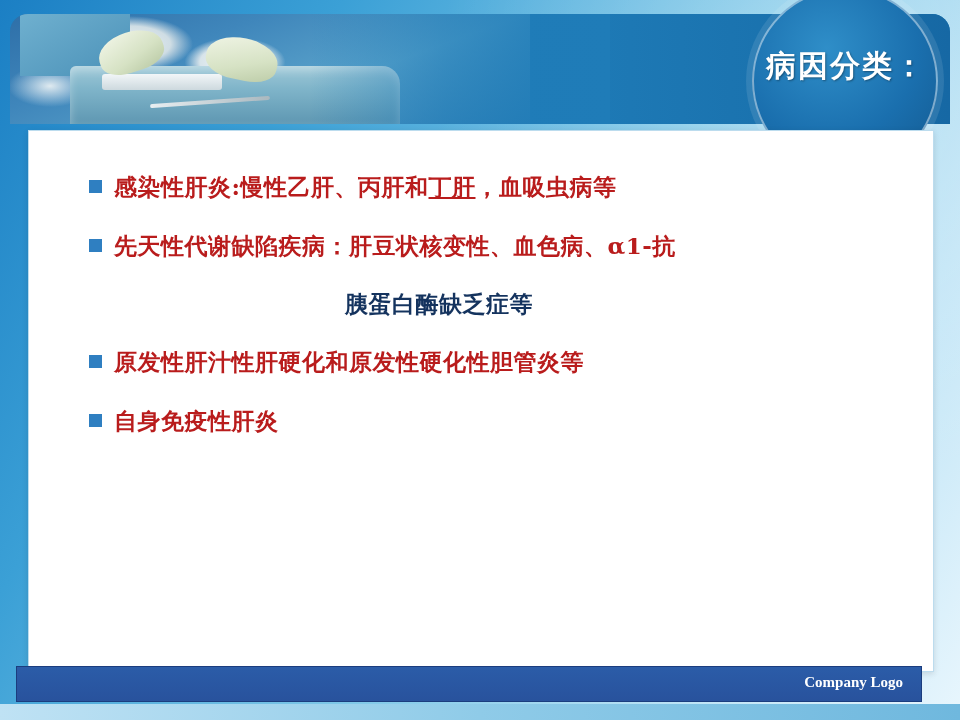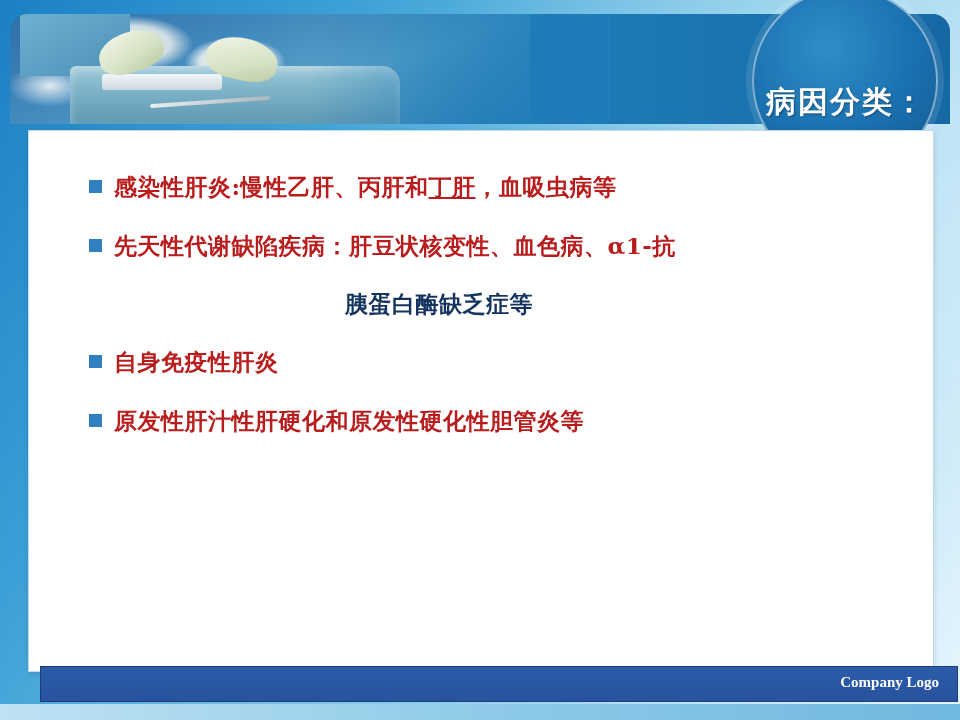--- a/index.html
+++ b/index.html
@@ -128,21 +128,20 @@
     right: 34px;
     top: 46px;
     width: 160px;
     text-align: center;
     color: #ffffff;
     font-family: "DejaVu Serif", "Liberation Serif", serif;
     font-weight: bold;
     font-size: 30px;
     letter-spacing: 2px;
     text-shadow: 1px 1px 2px rgba(0,0,0,0.35);
-    margin-top: 36px;
   }
   
   .content-card {
     position: absolute;
     left: 28px;
     top: 130px;
     width: 904px;
     height: 540px;
     background: #ffffff;
     border: 1px solid #bcdcee;
@@ -183,27 +182,26 @@
     font-weight: bold;
     color: #14335e;
     text-align: center;
     margin: 6px 0 26px 0;
     padding-right: 120px;
     letter-spacing: 0.5px;
   }
   
   .footer-bar {
     position: absolute;
-    left: 40px;
+    left: 16px;
     bottom: 18px;
     width: 904px;
     height: 34px;
     background: linear-gradient(180deg, #2b5ca8 0%, #21479033 100%), #2a55a0;
     border: 1px solid #1b3d7e;
-    padding-left: 12px;
   }
   .footer-logo {
     position: absolute;
     right: 18px;
     top: 7px;
     color: #ffffff;
     font-size: 15px;
     font-weight: bold;
     font-family: "Liberation Serif", serif;
   }
@@ -246,26 +244,26 @@
 
       <div class="bullet-row">
         <span class="bullet-mark"></span>
         <span class="bullet-text">先天性代谢缺陷疾病：肝豆状核变性、血色病、α1-抗</span>
       </div>
       <div class="bullet-sub">胰蛋白酶缺乏症等</div>
 
 
       <div class="bullet-row">
         <span class="bullet-mark"></span>
+        <span class="bullet-text">原发性肝汁性肝硬化和原发性硬化性胆管炎等</span>
+      </div>
+
+      <div class="bullet-row">
+        <span class="bullet-mark"></span>
         <span class="bullet-text">自身免疫性肝炎</span>
-      </div>
-
-      <div class="bullet-row">
-        <span class="bullet-mark"></span>
-        <span class="bullet-text">原发性肝汁性肝硬化和原发性硬化性胆管炎等</span>
       </div>
 
     </div>
   </div>
 
   <div class="footer-bar">
     <div class="footer-logo">Company Logo</div>
   </div>
 
   <div class="bottom-strip"></div>

